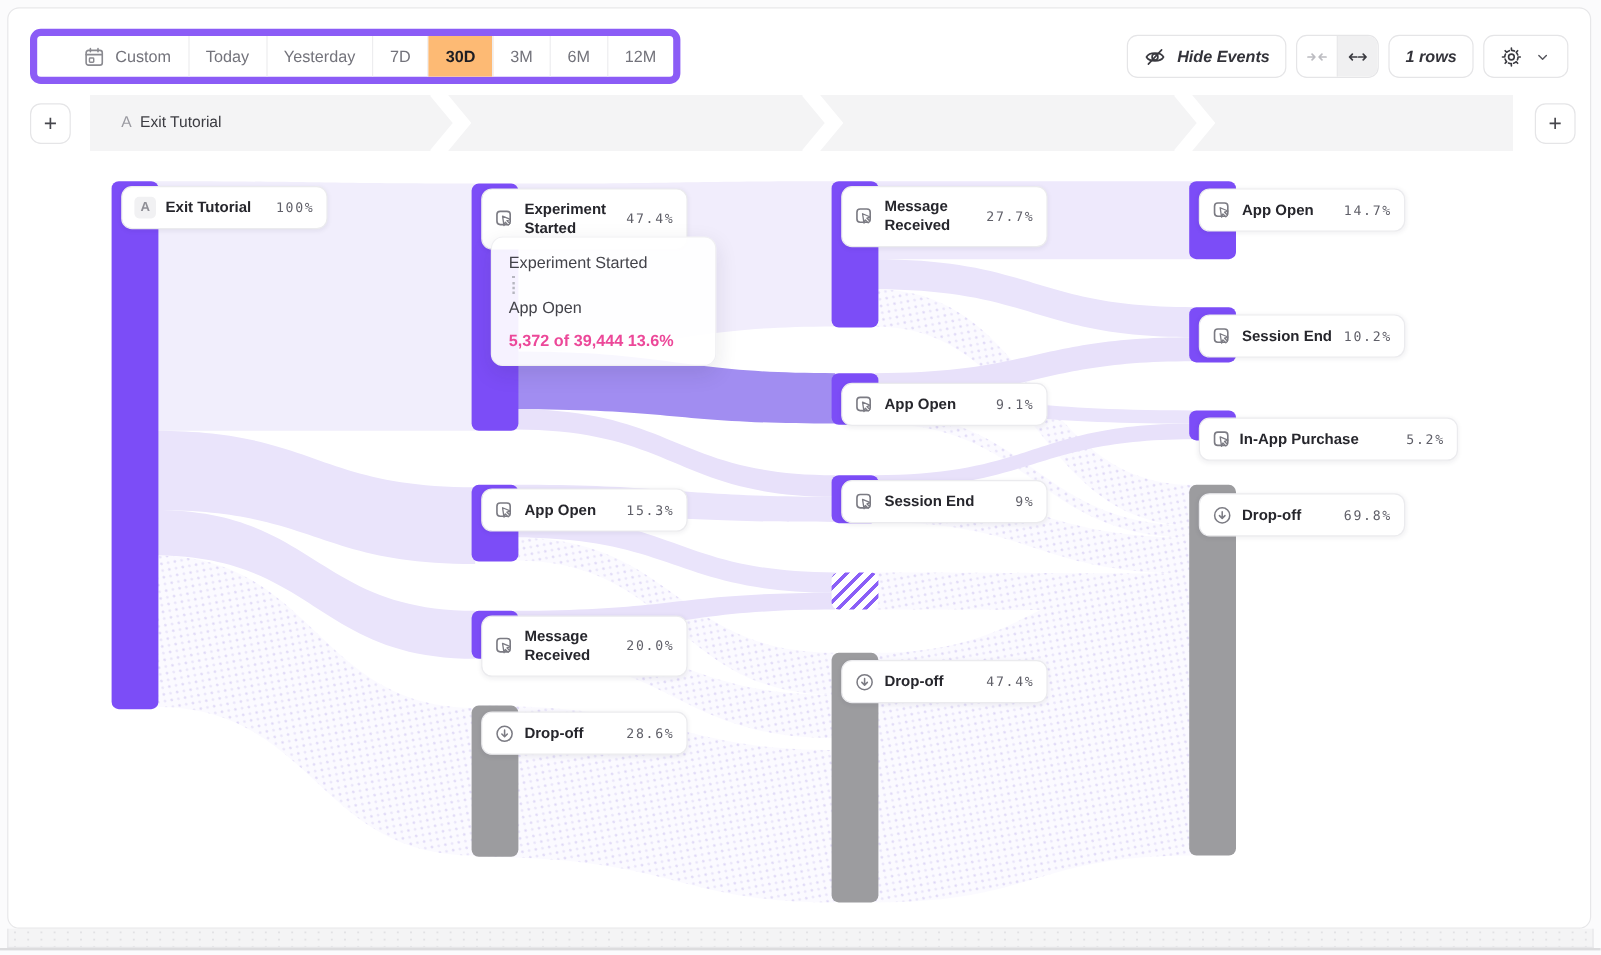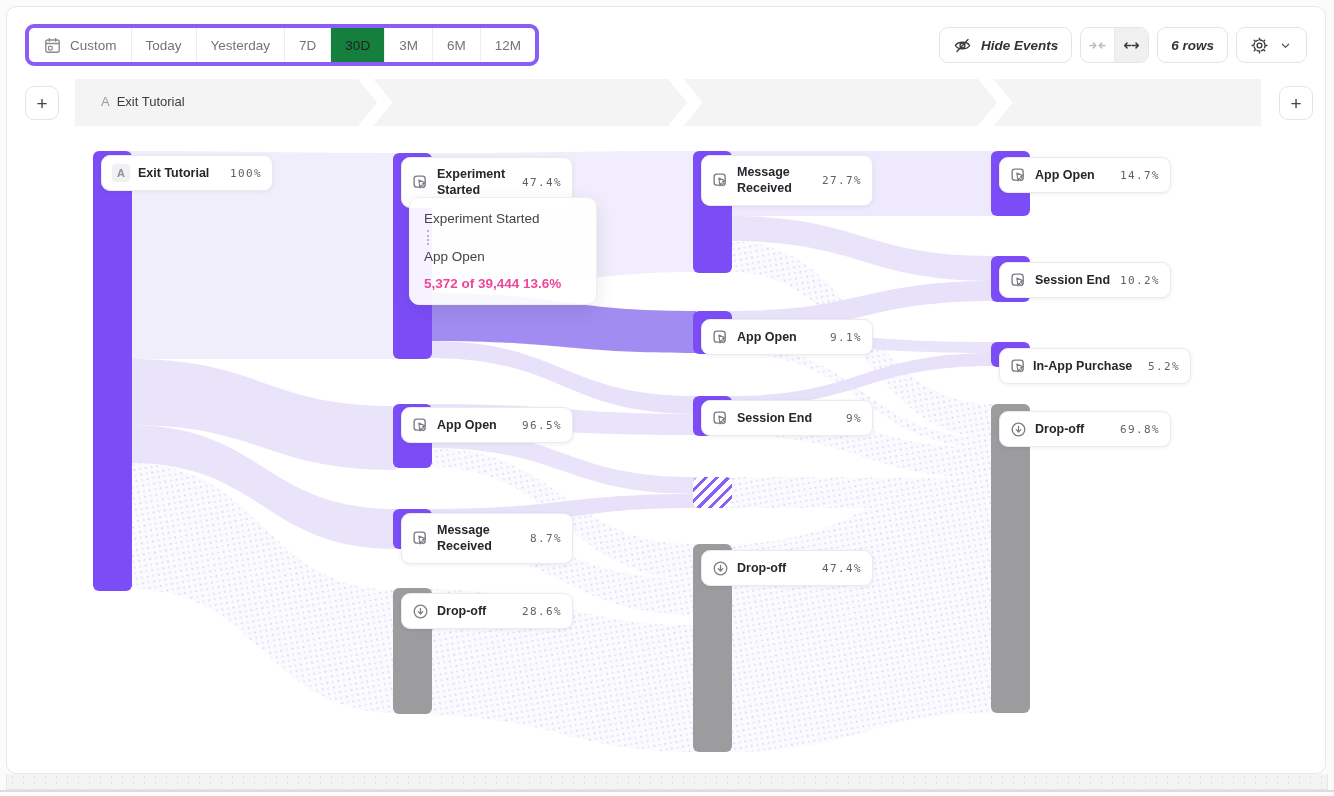--- a/index.html
+++ b/index.html
@@ -3,24 +3,24 @@
 <meta charset="utf-8">
 <style>
   html,body{margin:0;padding:0;}
   body{width:1334px;height:796px;background:#fbfbfc;font-family:"Liberation Sans",sans-serif;position:relative;overflow:hidden;}
   .panel{position:absolute;left:6px;top:6px;width:1320px;height:768px;background:#fff;border:1px solid #e7e7e9;border-radius:10px;overflow:hidden;box-sizing:border-box;}
   .footer-strip{position:absolute;left:6px;right:6px;top:774px;height:15px;background:#f4f4f5;border:1px solid #e7e7e9;border-top:none;background-image:radial-gradient(#e1e1e4 1px, transparent 1.2px);background-size:11px 6px;}
   .bottom-line{position:absolute;left:0;right:0;top:790px;height:2px;background:#dcdcde;}
 
   
   .toolbar{display:flex;justify-content:space-between;align-items:center;padding:17px 18px 0 18px;}
-  .dgroup{display:flex;border:4px solid #8b5cf6;border-radius:9px;overflow:hidden;background:#fff;}
+  .dgroup{display:flex;border:6px solid #8b5cf6;border-radius:9px;overflow:hidden;background:#fff;padding-left:24px;}
   .dbtn{display:flex;align-items:center;gap:8px;height:34px;padding:0 14px;font-size:13.5px;color:#73737b;border-right:1px solid #ededef;cursor:pointer;white-space:nowrap;}
   .dbtn:last-child{border-right:none;}
-  .dbtn.active{background:#15803d;color:#1e1e23;font-weight:400;}
+  .dbtn.active{background:#fdba74;color:#1e1e23;font-weight:700;}
   .rgroup{display:flex;align-items:center;gap:8px;font-style:italic;}
   .btn{display:flex;align-items:center;gap:9px;height:34px;padding:0 13px;border:1px solid #e5e5e7;border-radius:9px;background:#fff;font-size:13.5px;color:#33333a;font-weight:600;cursor:pointer;white-space:nowrap;}
   .seg{display:flex;border:1px solid #e5e5e7;border-radius:9px;overflow:hidden;height:34px;}
   .segbtn{width:33px;display:flex;align-items:center;justify-content:center;cursor:pointer;}
   .segbtn.dim{color:#bcbcc1;}
   .segbtn.on{background:#f0f0f1;color:#2f2f35;border-left:1px solid #e9e9eb;}
   .ticon{width:19px;height:19px;color:#8a8a90;}
   .dkicon{width:19px;height:19px;color:#3a3a40;}
   .chev{width:15px;height:15px;color:#55555c;}
 
@@ -33,21 +33,21 @@
   .plus-right{left:1272px;top:79px;}
 
   
   .stage{position:absolute;left:0;top:0;width:1320px;height:768px;}
   .flows{position:absolute;left:0;top:0;z-index:1;}
   .bar{position:absolute;width:39px;border-radius:6px;z-index:2;}
   .bar.purple{background:#7c4df7;}
   .bar.gray{background:#9c9c9f;}
   .bar.striped{background:repeating-linear-gradient(135deg,#8a5ff7 0 3px,#ffffff 3px 8px);}
   .card{position:absolute;z-index:3;display:flex;align-items:center;gap:8px;width:172px;box-sizing:border-box;padding:8px 10px;background:#fff;border:1px solid #ebebee;border-radius:9px;box-shadow:0 1px 4px rgba(25,25,50,.07);min-height:36px;cursor:pointer;}
-  .card.w184{width:192px;gap:6px;}
+  .card.w184{width:216px;gap:6px;}
   .lbl{flex:1;font-size:12.5px;font-weight:700;color:#26262c;line-height:1.3;white-space:nowrap;}
   .card.wrap .lbl{white-space:normal;}
   .pct{font-family:"DejaVu Sans Mono",monospace;font-size:11px;letter-spacing:1.4px;color:#5f5f68;white-space:nowrap;}
   .ic{width:17px;height:17px;color:#7b7b83;flex:0 0 auto;}
   .abadge{flex:0 0 auto;width:18px;height:18px;border-radius:4px;background:#f1f1f3;color:#8f8f96;font-size:11px;font-weight:600;display:flex;align-items:center;justify-content:center;}
 
   
   .tooltip{position:absolute;left:402px;top:190px;width:158px;z-index:4;background:rgba(255,255,255,.93);border:1px solid #efeff2;border-radius:10px;box-shadow:0 6px 18px rgba(25,25,50,.10);padding:13px 14px;}
   .tooltip .ev{font-size:13.5px;color:#43434a;}
   .tooltip .dots{height:15px;border-left:2px dotted #b6b6bf;margin:4px 0 4px 3px;width:0;}
@@ -163,21 +163,21 @@
               <use href="#i-collapse"></use>
             </svg>
           </div>
         <div class="segbtn on">
             <svg class="dkicon">
               <use href="#i-expand"></use>
             </svg>
           </div>
       </div>
       <div class="btn">
-        <span>6 rows</span>
+        <span>1 rows</span>
       </div>
       <div class="btn">
         <svg class="dkicon">
             <use href="#i-gear"></use>
           </svg>
         <svg class="chev">
             <use href="#i-chev"></use>
           </svg>
       </div>
     </div>
@@ -260,28 +260,28 @@
           <use href="#i-event"></use>
         </svg>
       <div class="lbl">Experiment Started</div>
       <div class="pct">47.4%</div>
     </div>
     <div class="card" style="left:394px;top:400px">
       <svg class="ic">
           <use href="#i-event"></use>
         </svg>
       <div class="lbl">App Open</div>
-      <div class="pct">96.5%</div>
+      <div class="pct">15.3%</div>
     </div>
     <div class="card wrap" style="left:394px;top:506px">
       <svg class="ic">
           <use href="#i-event"></use>
         </svg>
       <div class="lbl">Message Received</div>
-      <div class="pct">8.7%</div>
+      <div class="pct">20.0%</div>
     </div>
     <div class="card" style="left:394px;top:586px">
       <svg class="ic">
           <use href="#i-drop"></use>
         </svg>
       <div class="lbl">Drop-off</div>
       <div class="pct">28.6%</div>
     </div>
 
     <div class="card wrap" style="left:694px;top:148px">

